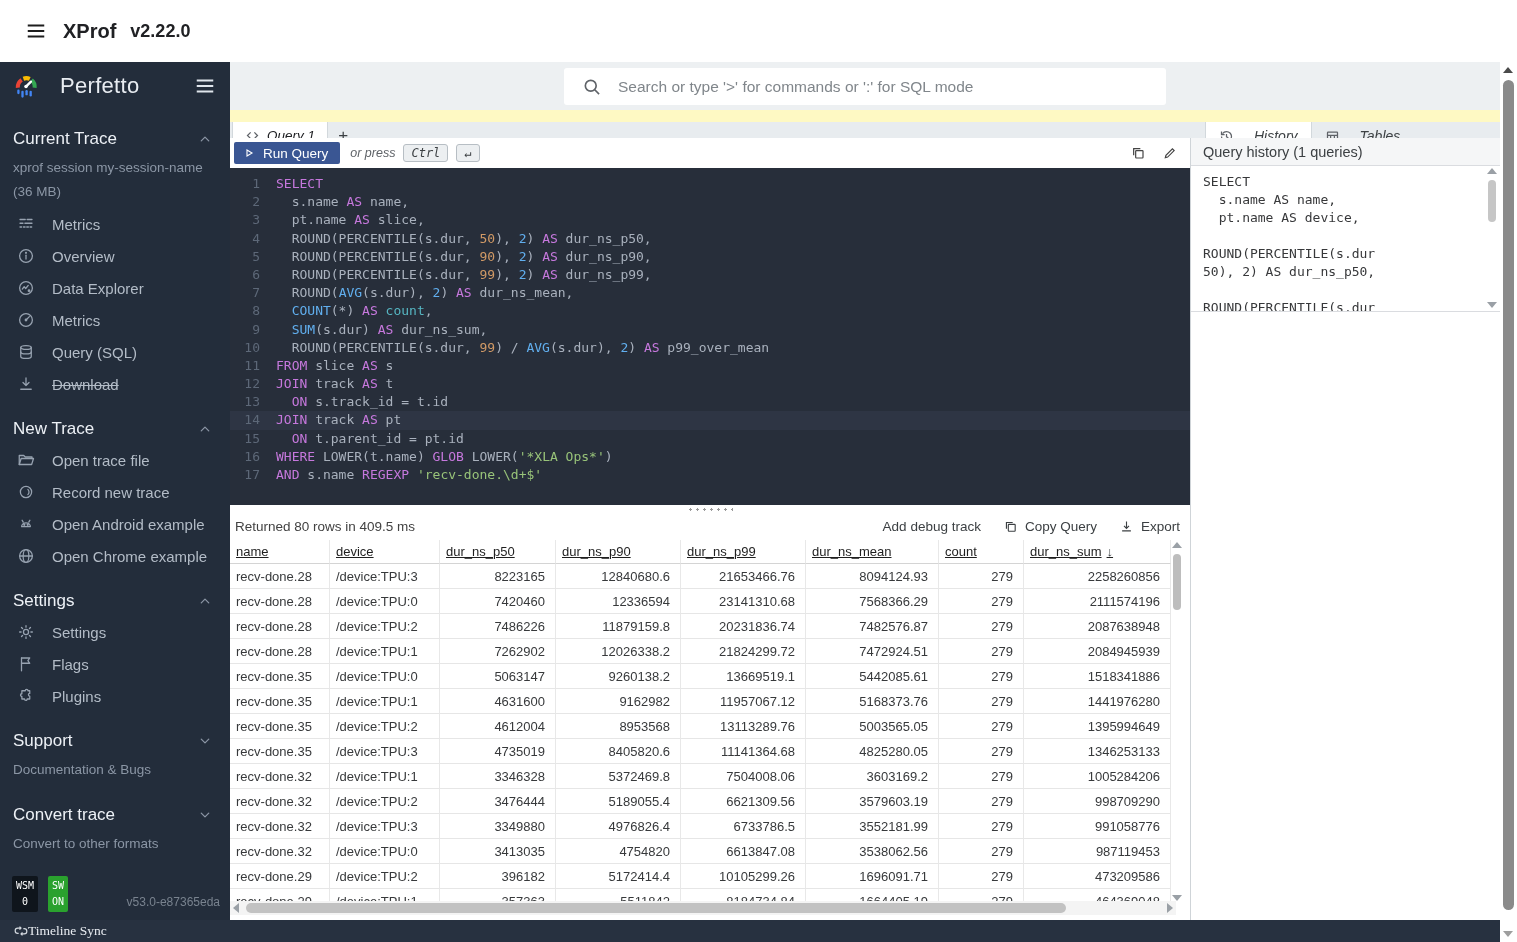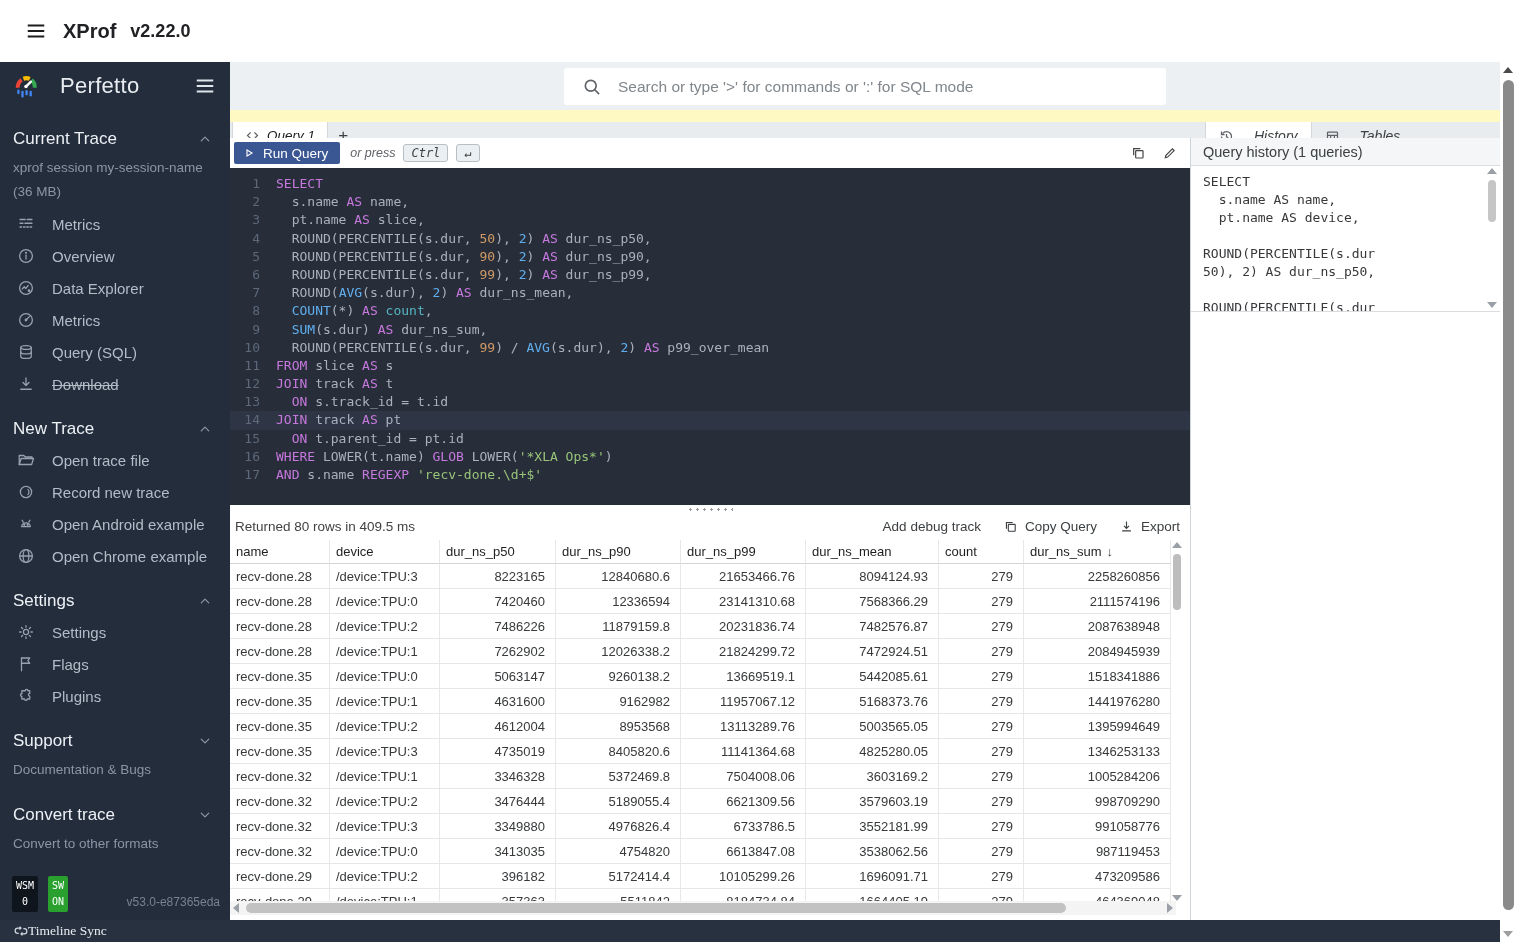--- a/index.html
+++ b/index.html
@@ -76,21 +76,21 @@
   .summary-row { height:27px; display:flex; align-items:center; padding:0 10px 0 5px; }
   .summary-txt { font-size:13.5px; color:#424242; }
   .sum-spacer { flex:1; }
   .action { display:flex; align-items:center; gap:7px; margin-left:22px; font-size:13.5px; color:#3c4043; cursor:pointer; }
   .action .icn { color:#3c4043; display:flex; }
 
   .tablewrap { position:relative; height:375px; overflow:hidden; }
   .tgrid { display:grid; grid-template-columns:100px 110px 116px 125px 125px 133px 85px 147px; width:941px; }
   .tcell { font-size:13px; color:#37393b; border-bottom:1px solid #e6e6e6; border-right:1px solid #e8e8e8; line-height:25px; height:25px; padding:0 10px 0 6px; overflow:hidden; white-space:nowrap; }
   .tcell.num { text-align:right; }
-  .tcell.hd { height:24px; line-height:24px; color:#1f1f1f; border-bottom:1px solid #d4d4d4; cursor:pointer; }
+  .tcell.hd { height:24px; line-height:24px; color:#1f1f1f; border-bottom:1px solid #d4d4d4; cursor:pointer;text-decoration:underline; }
   .sort { margin-left:5px; color:#3c4043; }
 
   
   .vscroll { position:absolute; right:7px; top:2px; width:12px; height:359px; }
   .vscroll .thumb { position:absolute; left:2px; top:12px; width:8px; height:56px; background:#bdbdbd; border-radius:4px; }
   .vscroll .tri-up { position:absolute; left:1px; top:0; }
   .vscroll .tri-down { position:absolute; left:1px; bottom:0; }
   .hscroll { position:absolute; left:0; bottom:0; width:946px; height:14px; background:#f4f4f4; }
   .hscroll .thumb { position:absolute; left:16px; top:2px; width:820px; height:10px; background:#c2c2c2; border-radius:5px; }
   .hscroll .tri-left { position:absolute; left:3px; top:2px; }

